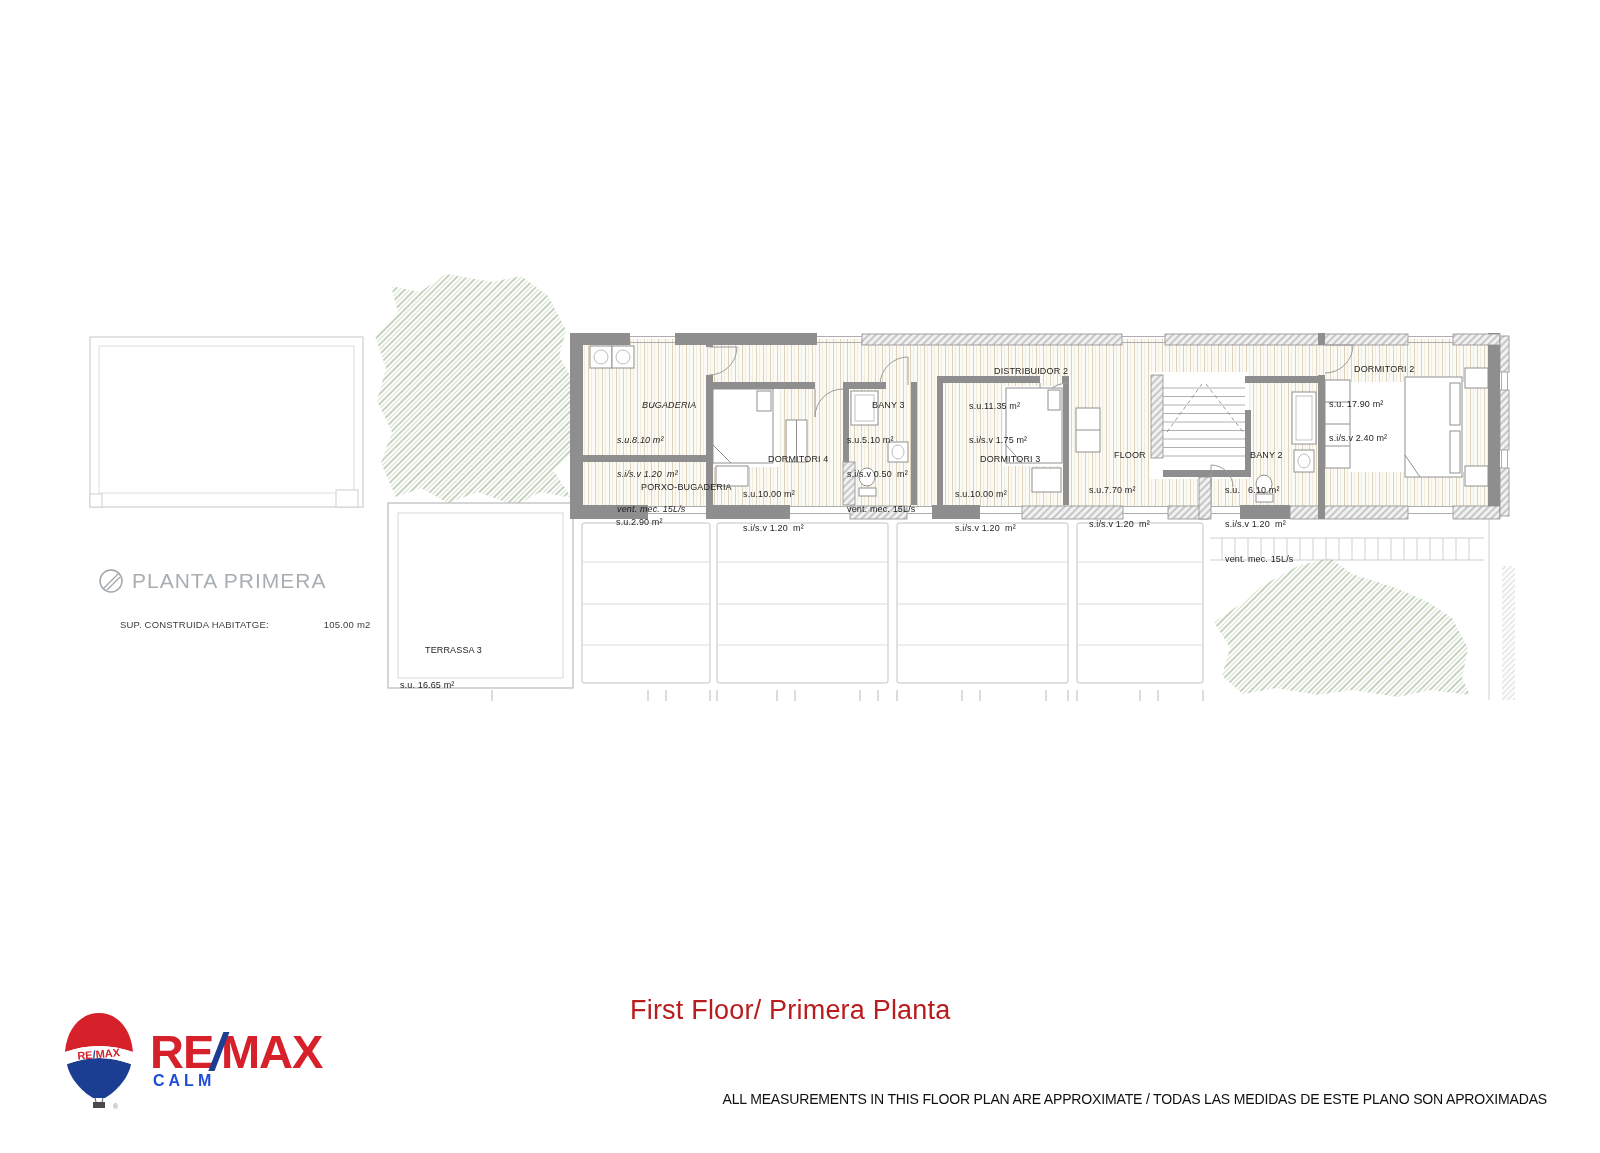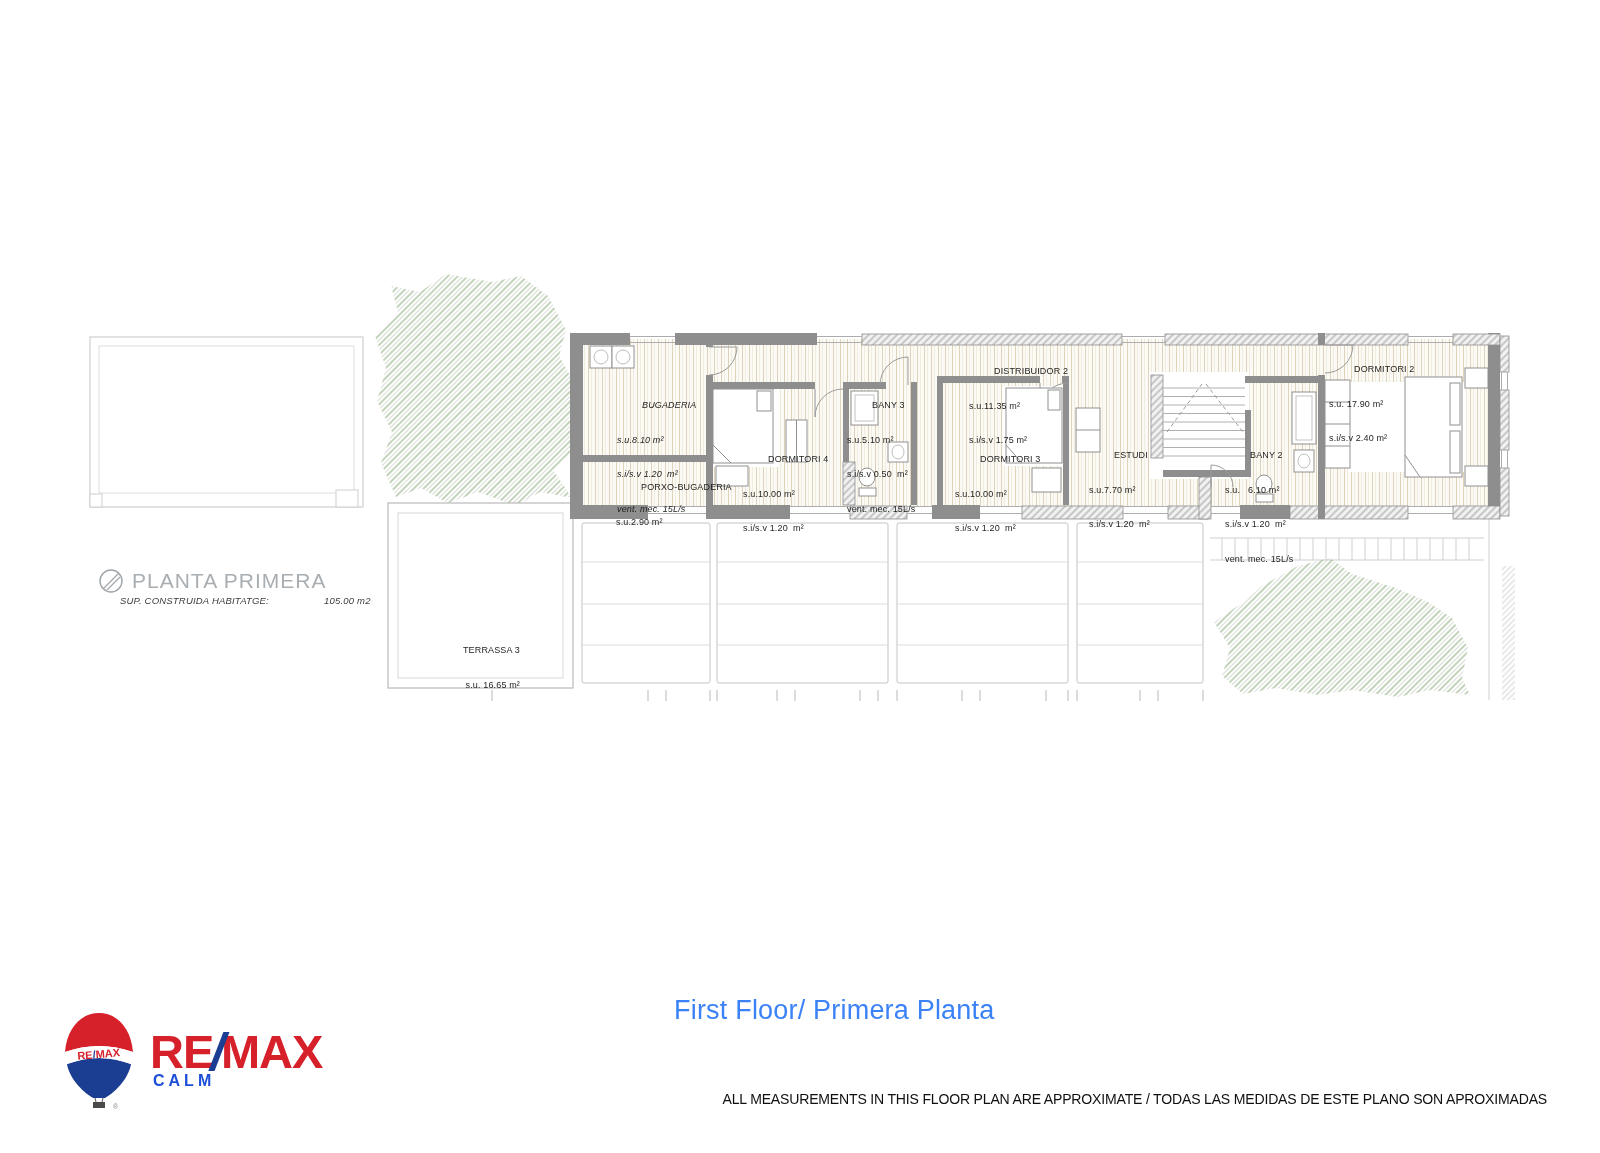--- a/index.html
+++ b/index.html
@@ -2,28 +2,28 @@
 <html><head>
 <meta charset="utf-8">
 <style>
   html,body{margin:0;padding:0;background:#ffffff;}
   .canvas{position:relative;width:1600px;height:1153px;background:#ffffff;overflow:hidden;
           font-family:"Liberation Sans",sans-serif;}
   svg.plan{position:absolute;left:0;top:0;}
   .room-label{position:absolute;font-size:9px;line-height:11.5px;color:#1e1e1e;
               letter-spacing:.15px;white-space:pre;}
   .room-label .rname{white-space:pre;padding-left:25px;}
-  .room-label.centered{text-align:right;}
+  .room-label.centered{text-align:left;}
   .planta-block{position:absolute;left:98px;top:556px;width:320px;}
   .planta-title{display:flex;align-items:center;gap:8px;color:#a9aeb2;font-size:21px;
                 letter-spacing:1px;font-weight:400;margin-top:12px;}
-  .planta-sub{margin-top:1px;margin-left:22px;font-size:9.5px;color:#3c3c3c;letter-spacing:.2px;font-style:italic;}
+  .planta-sub{margin-top:25px;margin-left:22px;font-size:9.5px;color:#3c3c3c;letter-spacing:.2px;}
   .planta-sub .val{margin-left:55px;}
-  .footer-title{position:absolute;left:630px;top:995px;font-size:27px;color:#3b82f6;
-                letter-spacing:.2px;margin-left:44px;}
+  .footer-title{position:absolute;left:630px;top:995px;font-size:27px;color:#b91c1c;
+                letter-spacing:.2px;}
   .disclaimer{position:absolute;right:53px;top:1091px;font-size:14.5px;color:#101010;
               letter-spacing:-.2px;transform:scaleX(.97);transform-origin:right;}
   .logo{position:absolute;left:45px;top:1000px;width:320px;height:120px;}
   .balloon{position:absolute;left:14px;top:6px;}
   .wordmark{position:absolute;left:105px;top:24px;font-weight:bold;font-size:47px;
             letter-spacing:-1px;line-height:1;}
   .wordmark .re,.wordmark .max{color:#d6212b;}
   .wordmark .slash{color:#1b3e92;font-style:italic;font-size:1.12em;position:relative;
                    top:2px;margin:0 -3px;}
   .office{position:absolute;left:108px;top:72px;color:#1d4ed8;font-weight:bold;
@@ -260,21 +260,21 @@
     <div class="rname">DISTRIBUIDOR 2</div>
     <div>s.u.11.35 m²</div>
     <div>s.i/s.v 1.75 m²</div>
   </div>
   <div class="room-label" style="left:955px;top:431px;">
     <div class="rname">DORMITORI 3</div>
     <div>s.u.10.00 m²</div>
     <div>s.i/s.v 1.20  m²</div>
   </div>
   <div class="room-label" style="left:1089px;top:427px;">
-    <div class="rname">ESTUDI</div>
+    <div class="rname">FLOOR</div>
     <div>s.u.7.70 m²</div>
     <div>s.i/s.v 1.20  m²</div>
   </div>
   <div class="room-label" style="left:1225px;top:427px;">
     <div class="rname">BANY 2</div>
     <div>s.u.   6.10 m²</div>
     <div>s.i/s.v 1.20  m²</div>
     <div>vent. mec. 15L/s</div>
   </div>
   <div class="room-label" style="left:1329px;top:341px;">

